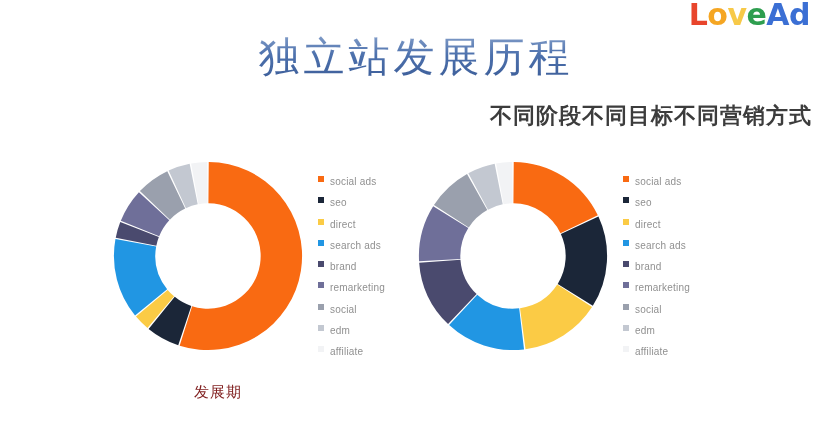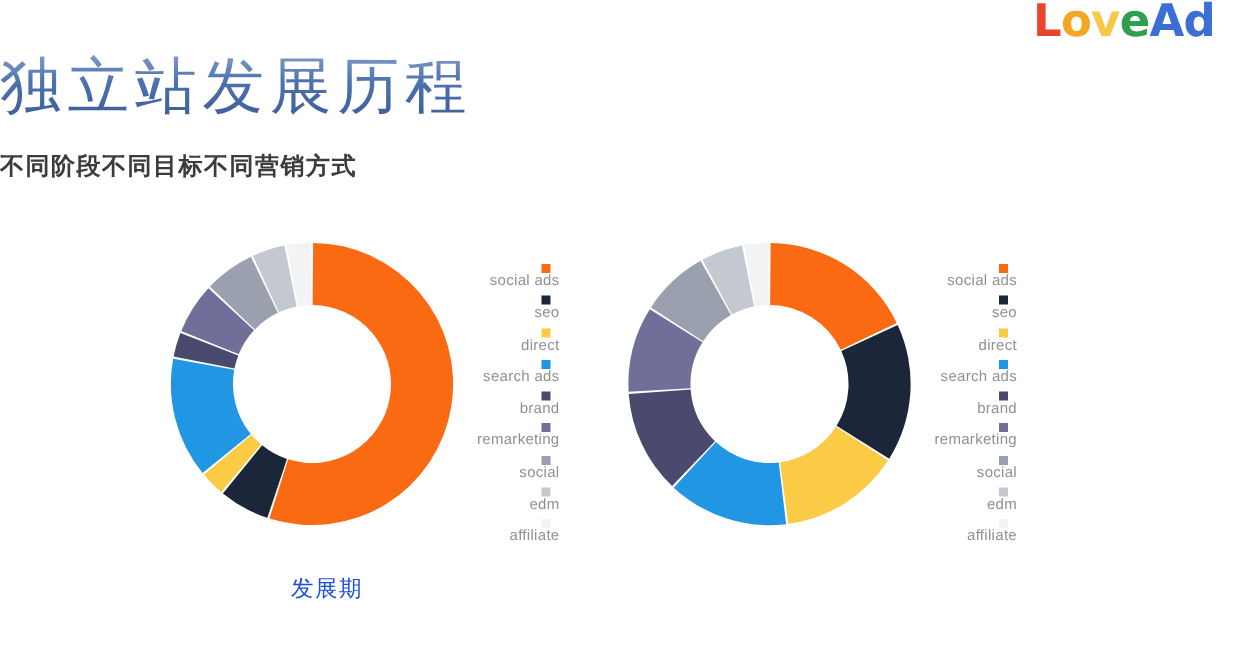--- a/index.html
+++ b/index.html
@@ -25,78 +25,77 @@
     line-height: 1;
     white-space: nowrap;
     font-family: "DejaVu Sans", "Liberation Sans", sans-serif;
   }
   #logo span { display: inline-block; }
 
   
   #title {
     position: absolute;
     top: 30px; left: 0; width: 832px;
-    text-align: left;
+    text-align: center;
     font-size: 41px;
     font-weight: 400;
     letter-spacing: 4px;
     line-height: 1.35;
     background: linear-gradient(180deg,#8fa8cf 0%, #4d71ad 45%, #395a95 100%);
     -webkit-background-clip: text;
     background-clip: text;
     color: #4f6fa6;
     -webkit-text-fill-color: transparent;
     font-family: "DejaVu Sans", "Liberation Sans", sans-serif;
   }
   #subtitle {
     position: absolute;
     top: 101px; left: 0; width: 812px;
-    text-align: left;
-    font-size: 16px;
+    text-align: right;
+    font-size: 22px;
     font-weight: 700;
     letter-spacing: 1px;
     color: #3c3c3c;
     font-family: "DejaVu Sans", "Liberation Sans", sans-serif;
   }
 
   
   .chart-block { position: absolute; top: 158px; }
   #chart-block-0 { left: 110px; }
   #chart-block-1 { left: 415px; }
 
   .donut-wrap { position: relative; width: 200px; height: 200px; }
   .donut { width: 196px; height: 196px; display: block; }
 
   .chart-caption {
     position: absolute;
     top: 225px;
     width: 200px;
     text-align: center;
     font-size: 15px;
-    color: #1d4ed8;
+    color: #7f1d1d;
     letter-spacing: 1px;
     font-family: "DejaVu Sans", "Liberation Sans", sans-serif;
   }
   #chart-block-0 .chart-caption { left: 8px; }
   #chart-block-1 .chart-caption { left: 8px; }
 
   
   .legend {
     position: absolute;
     top: 18px;
   }
   #chart-block-0 .legend { left: 208px; }
   #chart-block-1 .legend { left: 208px; }
 
   .legend-item {
     display: flex;
-    align-items: flex-end;
+    align-items: flex-start;
     height: 21.3px;
     white-space: nowrap;
-    flex-direction: column;
   }
   .legend-swatch {
     width: 6px; height: 6px;
     flex: 0 0 6px;
     margin-right: 6px;
     display: inline-block;
   }
   .legend-label {
     font-size: 10px;
     color: #909090;

